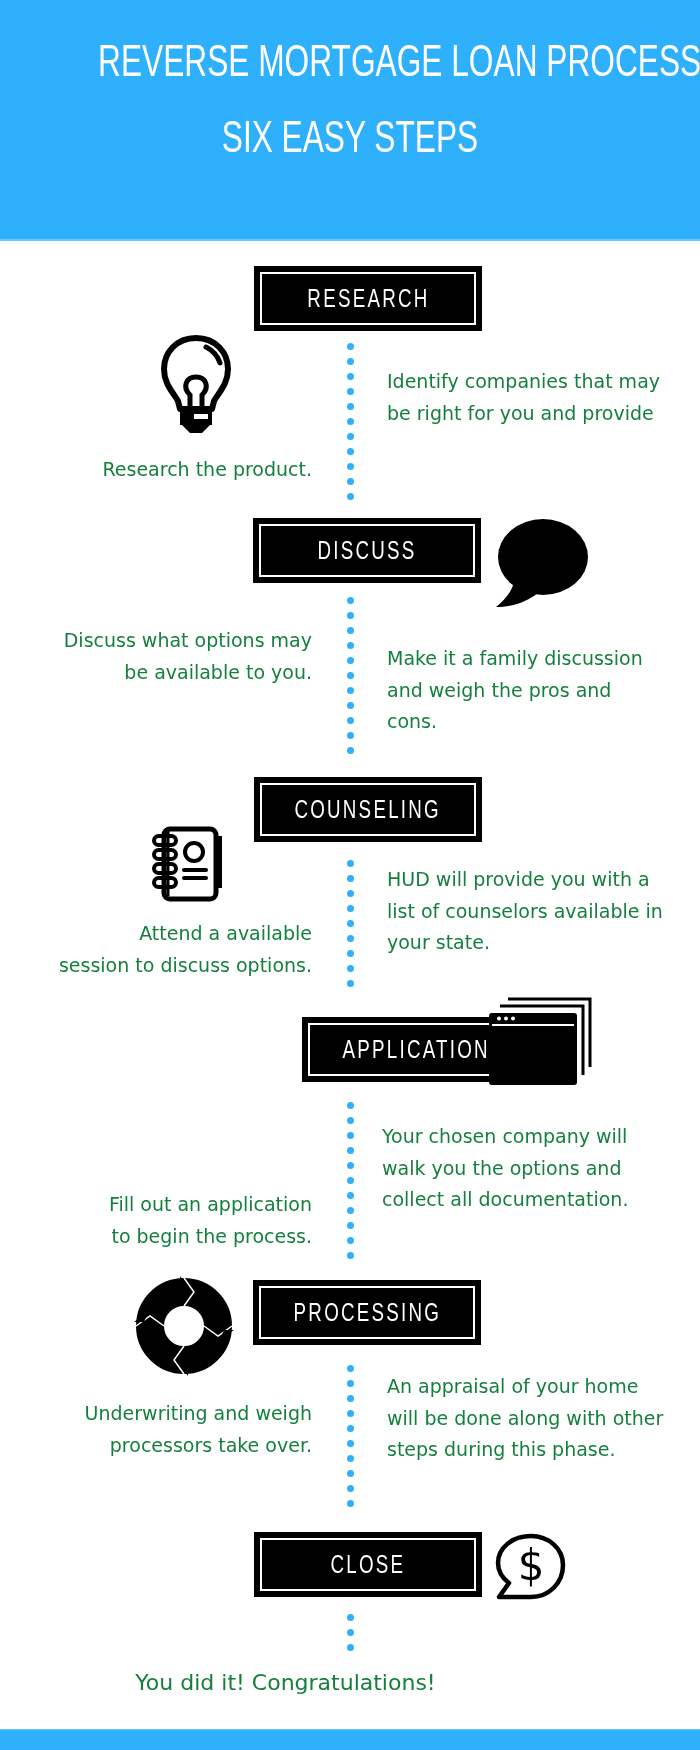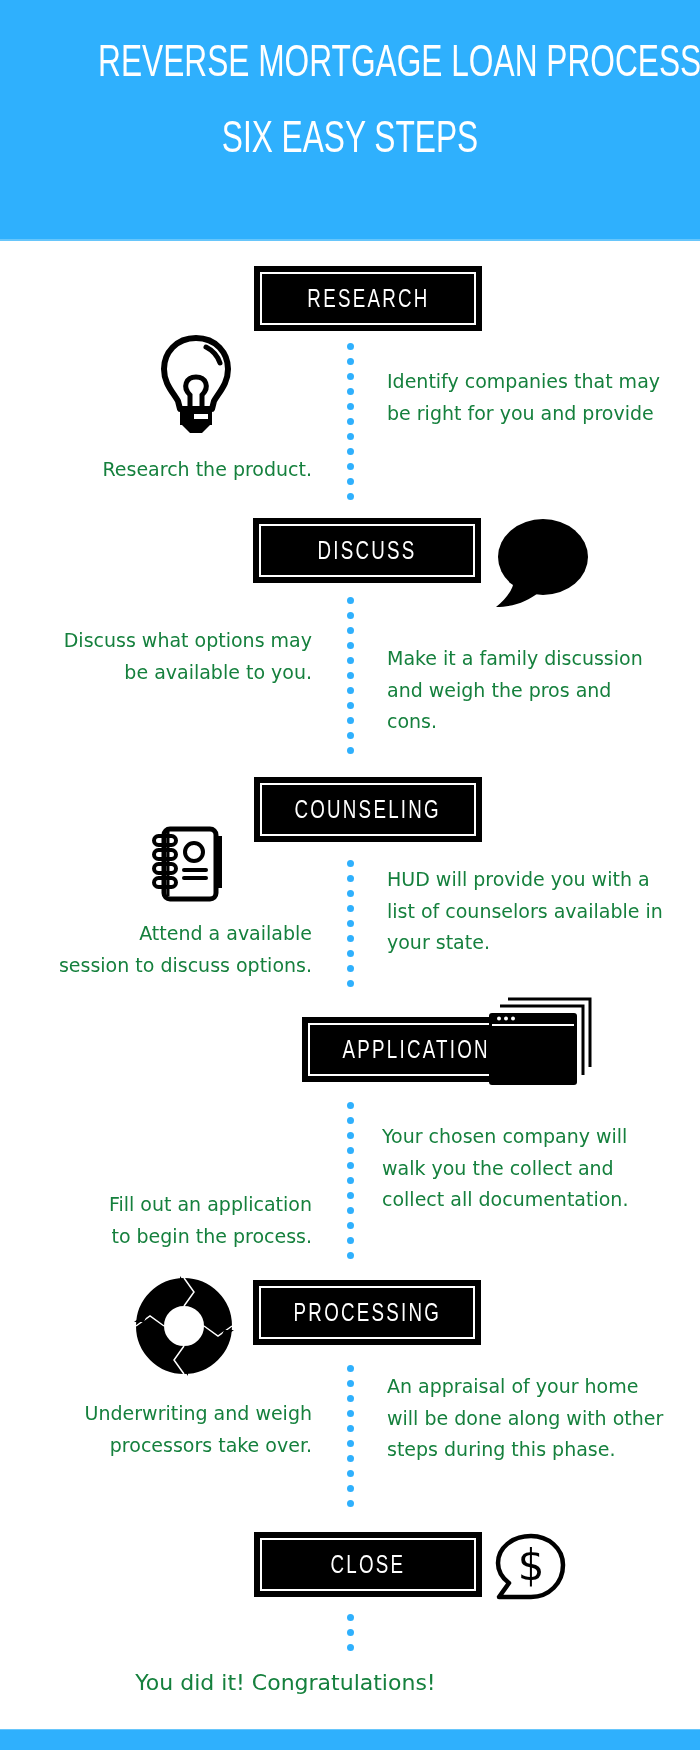--- a/index.html
+++ b/index.html
@@ -214,21 +214,21 @@
     <span></span>
     <span></span>
     <span></span>
 </div>
 <div class="txt-left" style="right:388px; top:1189px;margin-left:33px;">
   <span>Fill out an application</span>
   <span>to begin the process.</span>
 </div>
 <div class="txt-right" style="left:382px; top:1114px;margin-top:7px;">
   <span>Your chosen company will</span>
-  <span>walk you the collect and</span>
+  <span>walk you the options and</span>
   <span>collect all documentation.</span>
 </div>
 
 <div class="label-box" style="left:253px; top:1280px;text-align:center;">
   <div class="inner">
       <span class="txt">PROCESSING</span>
     </div>
 </div>
 <svg class="icon" style="left:134px; top:1276px;" width="100" height="100" viewBox="0 0 100 100">
   <circle cx="50" cy="50" r="34" fill="none" stroke="#000" stroke-width="28"></circle>

